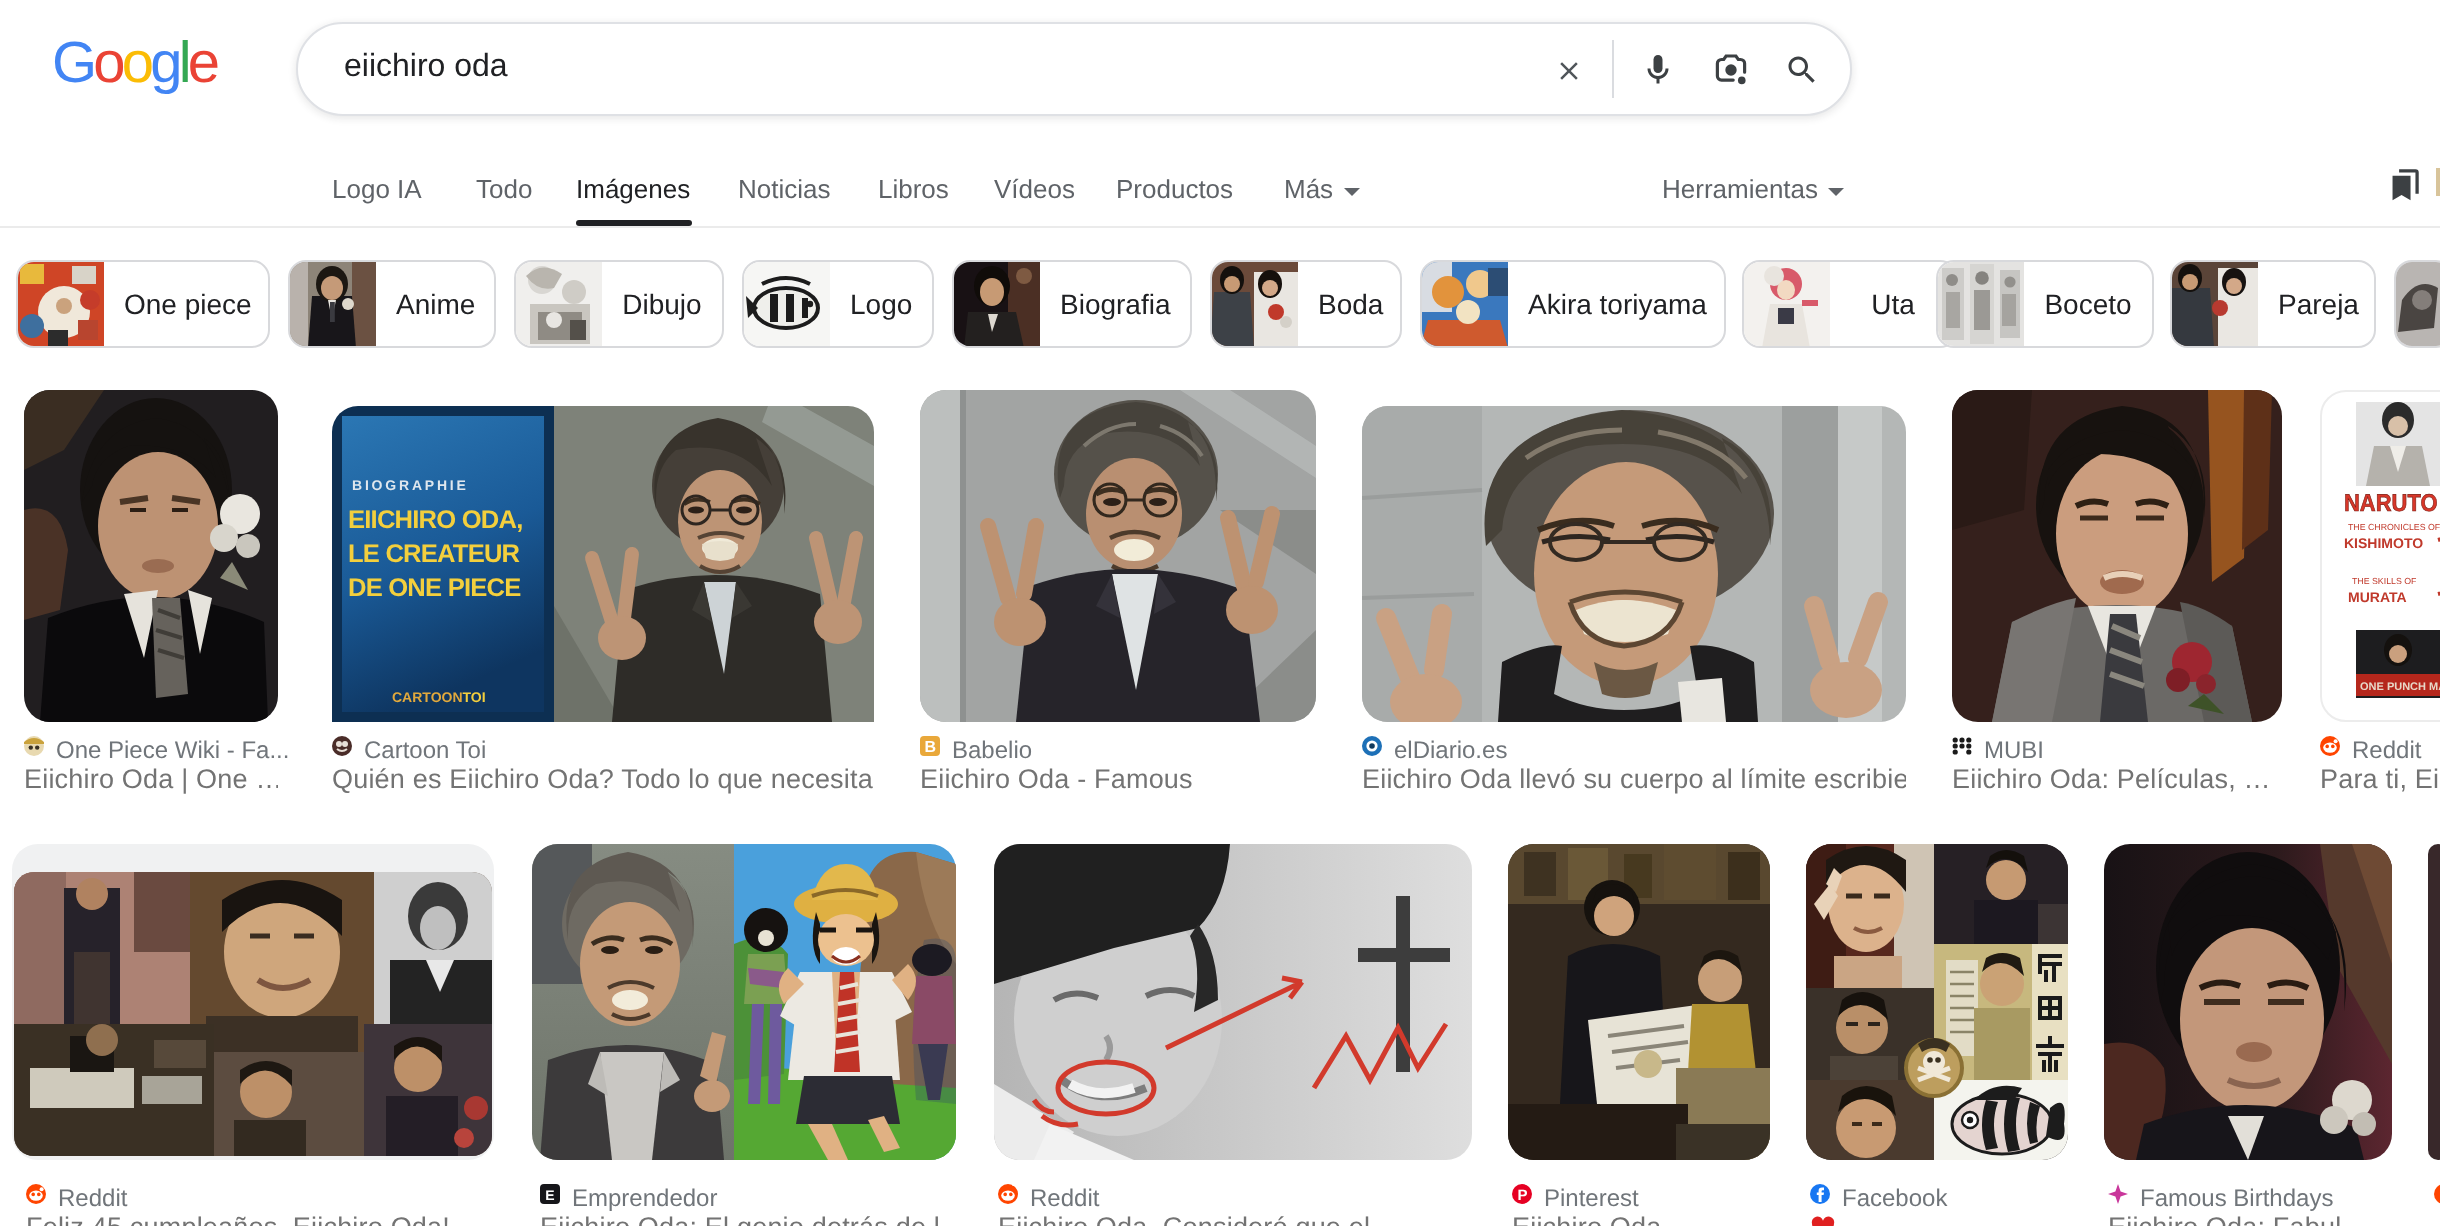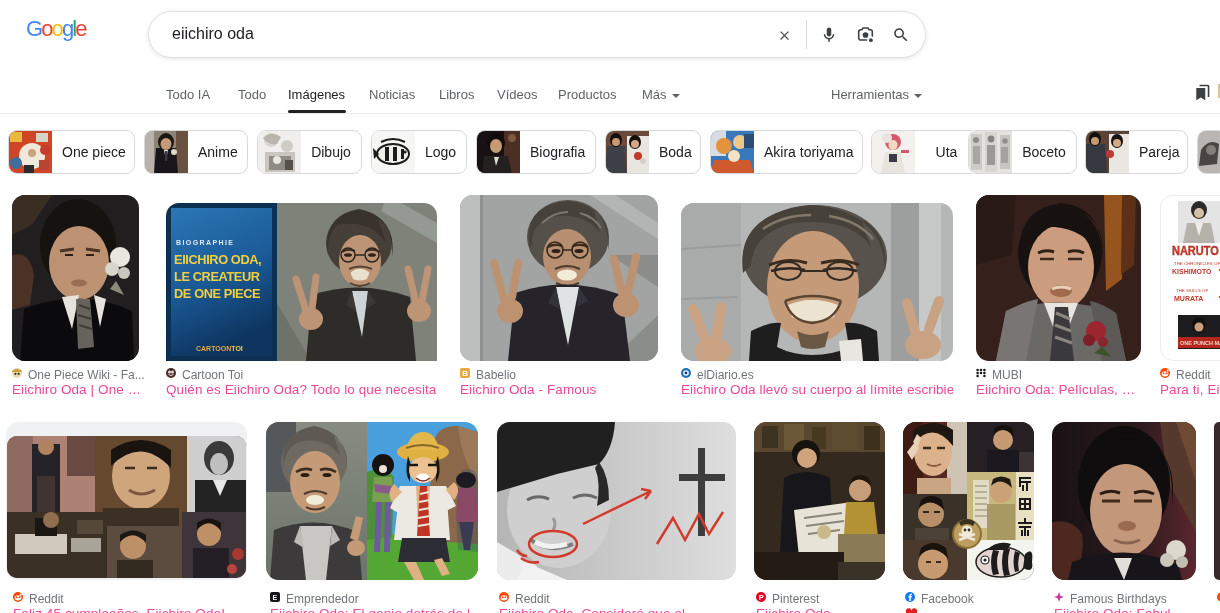--- a/index.html
+++ b/index.html
@@ -1,38 +1,38 @@
 <!DOCTYPE html>
 <html><head>
 <meta charset="utf-8">
 <style>
 * { margin:0; padding:0; box-sizing:border-box; }
 html,body { background:#fff; }
 body { font-family:"Liberation Sans", sans-serif; width:1220px; height:613px; overflow:hidden; position:relative; }
 .abs { position:absolute; }
 
-#logo { left:26px; top:16px; font-size:22px; letter-spacing:-1.9px; }
+#logo { left:26px; top:16px; font-size:29px; letter-spacing:-1.9px; }
 #logo span.b { color:#4285F4; } #logo span.r { color:#EA4335; } #logo span.y { color:#FBBC05; } #logo span.g { color:#34A853; }
 #sbar { left:148px; top:11px; width:778px; height:47px; border:1px solid #dfe1e5; border-radius:24px; background:#fff; box-shadow:0 1px 4px rgba(32,33,36,.12); }
 #query { left:172px; top:25px; font-size:16px; color:#202124; }
 .sep { left:806px; top:20px; width:1px; height:29px; background:#dadce0; }
 
 .tab { top:87px; font-size:13px; color:#5f6368; }
 #underline { left:288px; top:110px; width:58px; height:3px; background:#202124; border-radius:2px; }
 #divider { left:0; top:113px; width:1220px; height:1px; background:#ebebeb; }
 .arrow { display:inline-block; width:0; height:0; border-left:4px solid transparent; border-right:4px solid transparent; border-top:4px solid #5f6368; margin-left:5px; margin-bottom:1px; }
 
 .chip { top:130px; height:44px; border:1px solid #d8d9dc; border-radius:9px; background:#fff; display:flex; align-items:center; overflow:hidden; }
 .chip .th { width:44px; height:44px; flex:0 0 44px; margin:-1px 0 -1px -1px; }
 .chip .tx { flex:1; text-align:center; font-size:14px; color:#202124; font-weight:500; padding:0 10px; white-space:nowrap; }
 
 .img { border-radius:13px; overflow:hidden; }
 .src { font-size:12px; color:#70757a; white-space:nowrap; display:flex; align-items:flex-start; }
 .src .fav { width:10px; height:10px; margin-right:6px; flex:0 0 10px; }
-.title { font-size:13.5px; color:#ec4899; white-space:nowrap; overflow:hidden; letter-spacing:0.1px; }
+.title { font-size:13.5px; color:#737373; white-space:nowrap; overflow:hidden; letter-spacing:0.1px; }
 </style>
 </head>
 <body>
 
 <div class="abs" id="logo"><span class="b">G</span><span class="r">o</span><span class="y">o</span><span class="b">g</span><span class="g">l</span><span class="r">e</span></div>
 <div class="abs" id="sbar"></div>
 <div class="abs" id="query">eiichiro oda</div>
 
 <svg class="abs" style="left:777px;top:28px" width="15" height="15" viewBox="0 0 24 24">
     <path fill="#50555a" d="M19 6.41L17.59 5 12 10.59 6.41 5 5 6.41 10.59 12 5 17.59 6.41 19 12 13.41 17.59 19 19 17.59 13.41 12z"></path>
@@ -47,21 +47,21 @@
 <svg class="abs" style="left:856px;top:25px" width="19" height="19" viewBox="0 0 24 24">
 <path fill="none" stroke="#3c4043" stroke-width="2" stroke-linecap="round" d="M13.4 19 H6 a2.6 2.6 0 0 1 -2.6 -2.6 V8.6 A2.6 2.6 0 0 1 6 6 h1.4 l1.5 -2.2 h6.2 L16.6 6 H18 a2.6 2.6 0 0 1 2.6 2.6 V14"></path>
 <circle cx="12" cy="12.6" r="3.6" fill="#3c4043"></circle>
 <circle cx="18.8" cy="19.2" r="2.4" fill="#3c4043"></circle>
 </svg>
 
 <svg class="abs" style="left:892px;top:26px" width="18" height="18" viewBox="0 0 24 24">
     <path fill="#3c4043" d="M15.5 14h-.79l-.28-.27C15.41 12.59 16 11.11 16 9.5 16 5.91 13.09 3 9.5 3S3 5.91 3 9.5 5.91 16 9.5 16c1.61 0 3.09-.59 4.23-1.57l.27.28v.79l5 4.99L20.49 19l-4.99-5zm-6 0C7.01 14 5 11.99 5 9.5S7.01 5 9.5 5 14 7.01 14 9.5 11.99 14 9.5 14z"></path>
   </svg>
 
-<div class="abs tab" style="left:166px">Todo IA</div>
+<div class="abs tab" style="left:166px">Logo IA</div>
 <div class="abs tab" style="left:238px">Todo</div>
 <div class="abs tab" style="left:288px;color:#202124;font-weight:500">Imágenes</div>
 <div class="abs tab" style="left:369px">Noticias</div>
 <div class="abs tab" style="left:439px">Libros</div>
 <div class="abs tab" style="left:497px">Vídeos</div>
 <div class="abs tab" style="left:558px">Productos</div>
 <div class="abs tab" style="left:642px">Más<span class="arrow"></span></div>
 <div class="abs tab" style="left:831px">Herramientas<span class="arrow"></span></div>
 <div class="abs" id="underline"></div>
 <div class="abs" id="divider"></div>

